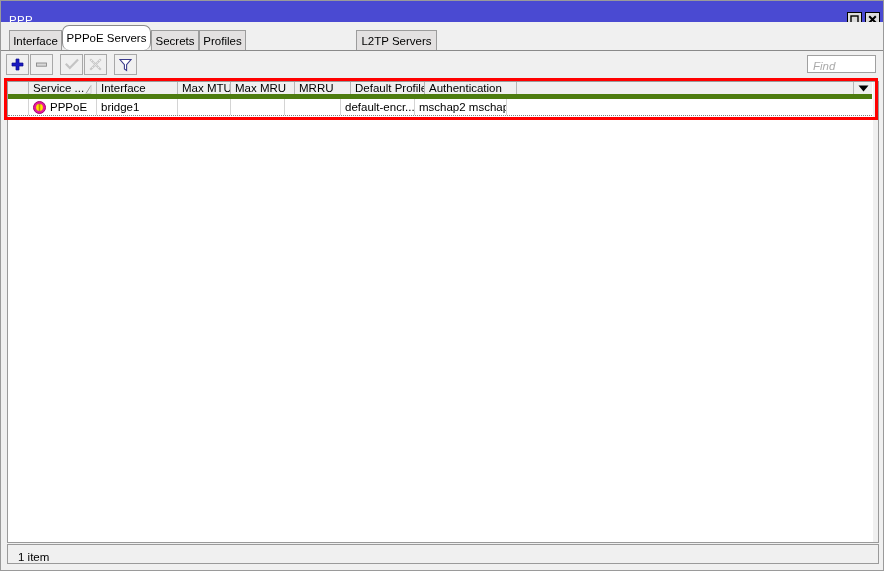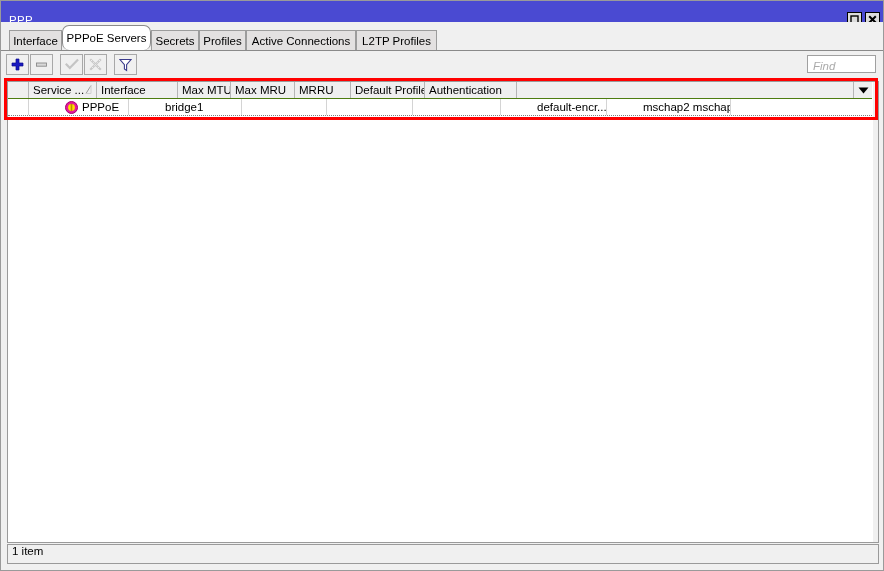--- a/index.html
+++ b/index.html
@@ -159,21 +159,21 @@
     box-sizing: border-box;
   }
 
   
   .hdr-row {
     position: absolute;
     left: 0; top: 0;
     width: 864px;
     height: 17px;
     background: #efefef;
-    border-bottom: 1px solid #4d7c0f;
+    border-bottom: 5px solid #4d7c0f;
     box-sizing: border-box;
     display: flex;
   }
   .hdr-cell {
     background: #efefef;
     border-right: 1px solid #b5b5b5;
     box-sizing: border-box;
     display: flex;
     align-items: center;
     padding-left: 4px;
@@ -205,21 +205,20 @@
   
   .data-row {
     position: absolute;
     left: 0; top: 17px;
     width: 864px;
     height: 17px;
     display: flex;
     background: #ffffff;
     border-bottom: 1px dotted #808080;
     box-sizing: border-box;
-    gap: 32px;
   }
   .cell {
     box-sizing: border-box;
     border-right: 1px solid #d4d4d4;
     display: flex;
     align-items: center;
     padding-left: 4px;
     font-size: 11.5px;
     color: #000;
     white-space: nowrap;
@@ -239,22 +238,22 @@
   .statusbar {
     position: absolute;
     left: 6px;
     top: 543px;
     width: 872px;
     height: 20px;
     background: #f0f0f0;
     border: 1px solid #9a9a9a;
     box-sizing: border-box;
     display: flex;
-    align-items: flex-start;
-    padding-left: 4px;
+    align-items: flex-end;
+    padding-left: 10px;
     font-size: 11.5px;
     color: #000;
   }
 
   
   .annot {
     position: absolute;
     left: 3px;
     top: 77px;
     width: 874px;
@@ -296,25 +295,22 @@
     </div>
     <div class="tab active" style="left:61px; width:89px;border-radius:7px;">
       <span>PPPoE Servers</span>
     </div>
     <div class="tab" style="left:150px; width:48px;">
       <span>Secrets</span>
     </div>
     <div class="tab" style="left:198px; width:47px;">
       <span>Profiles</span>
     </div>
-    <div class="tab" style="left:245px; width:110px;">
-      <span>Active Connections</span>
-    </div>
     <div class="tab" style="left:355px; width:81px;">
-      <span>L2TP Profiles</span>
+      <span>L2TP Servers</span>
     </div>
   </div>
 
   <div class="toolbar">
 
     <div class="tbtn" style="left:5px;">
       <span>
         <svg width="13" height="13" viewBox="0 0 13 13">
           <path d="M5 1 H8 V5 H12 V8 H8 V12 H5 V8 H1 V5 H5 Z" fill="#1a1ac0" stroke="#0d0d8c" stroke-width="0.7"></path>
         </svg>

